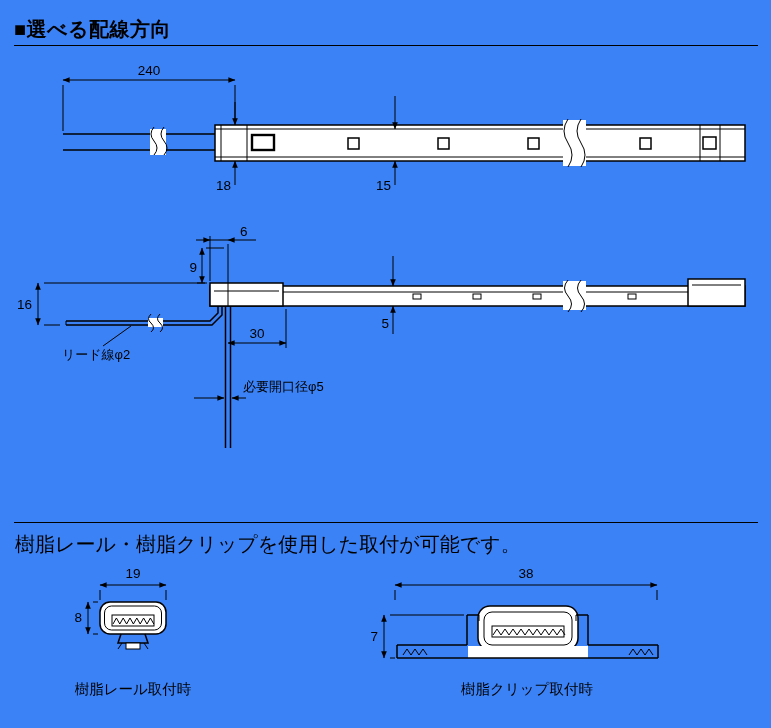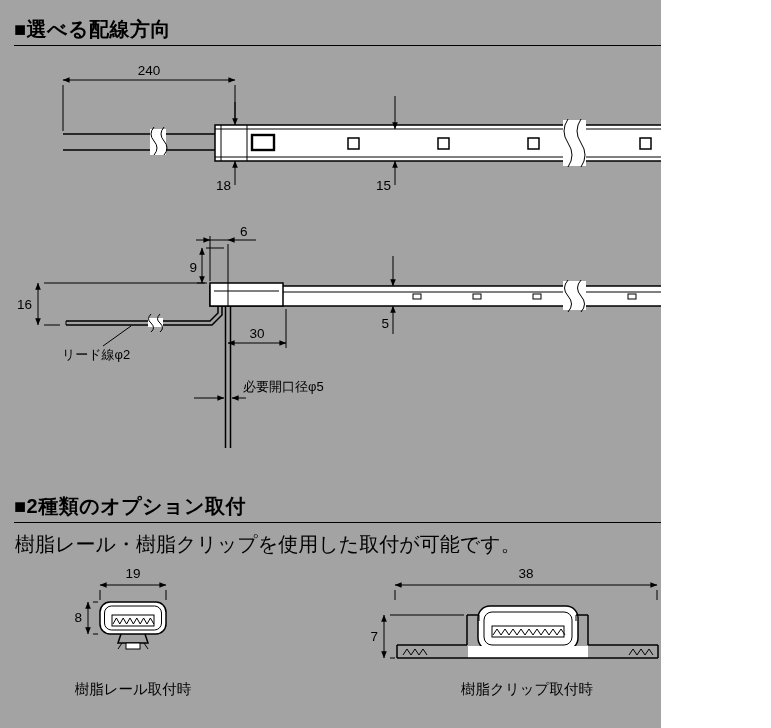--- a/index.html
+++ b/index.html
@@ -1,18 +1,18 @@
 <!DOCTYPE html>
 <html><head>
 <meta charset="utf-8">
 <style>
   * { margin:0; padding:0; box-sizing:border-box; }
   html,body { background:#fff; }
   .page {
-    position:relative; width:661px; height:728px; background:#a3a3a3;
+    position:relative; width:771px; height:728px; background:#3b82f6;
     font-family:"Liberation Sans","DejaVu Sans",sans-serif; color:#000; overflow:hidden;
   }
   .sec-title { position:absolute; left:14px; font-size:20px; font-weight:bold; letter-spacing:0.5px; white-space:nowrap; }
   .t1 { top:16px; }
   .t2 { top:493px; }
   .rule { position:absolute; left:14px; width:744px; height:0; border-top:1.5px solid #000; }
   .r1 { top:45px; }
   .r2 { top:522px; }
   .desc { position:absolute; left:15px; top:531px; font-size:20px; white-space:nowrap; }
   svg { position:absolute; left:0; display:block; }
@@ -157,21 +157,20 @@
         <line class="ln" x1="246" y1="348" x2="232" y2="348" marker-end="url(#arr1)"></line>
       </g>
 
       <g>
         <line class="ln" x1="103" y1="296" x2="131" y2="276"></line>
         <text class="lbl" x="62" y="309">リード線φ2</text>
       </g>
     </g>
   </svg>
 
-  <h2 class="sec-title t2">■2種類のオプション取付</h2>
   <div class="rule r2"></div>
   <p class="desc">樹脂レール・樹脂クリップを使用した取付が可能です。</p>
 
   <svg class="svg2" width="771" height="170" viewBox="0 0 771 170">
     <defs>
       <marker id="arr2" viewBox="0 0 10 10" refX="9.5" refY="5" markerWidth="10" markerHeight="7" orient="auto-start-reverse">
         <path d="M0,1 L10,5 L0,9 Z" fill="#000" stroke="none"></path>
       </marker>
     </defs>
 

